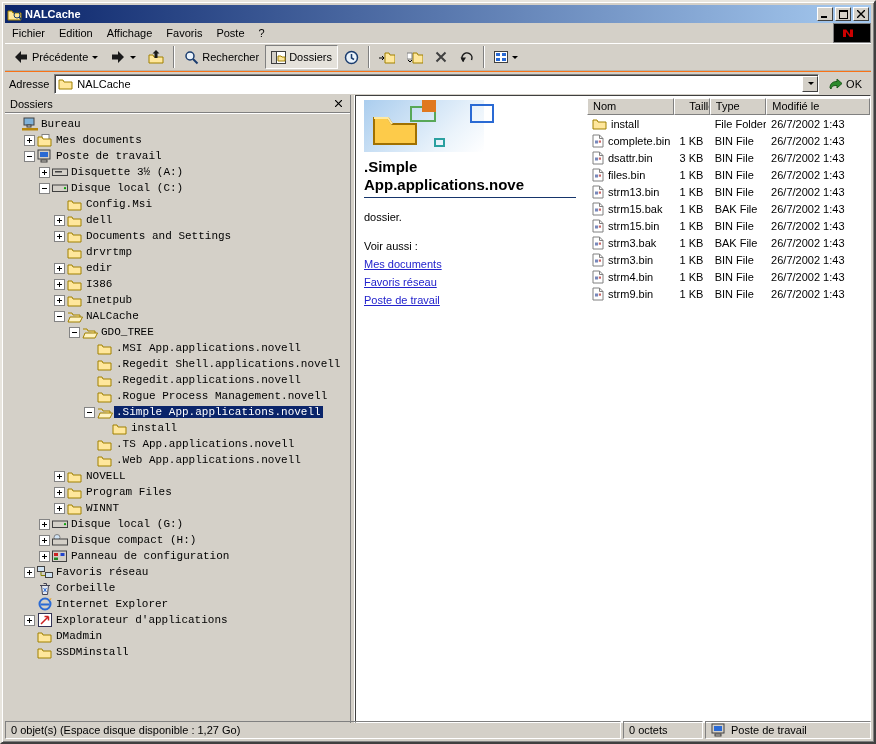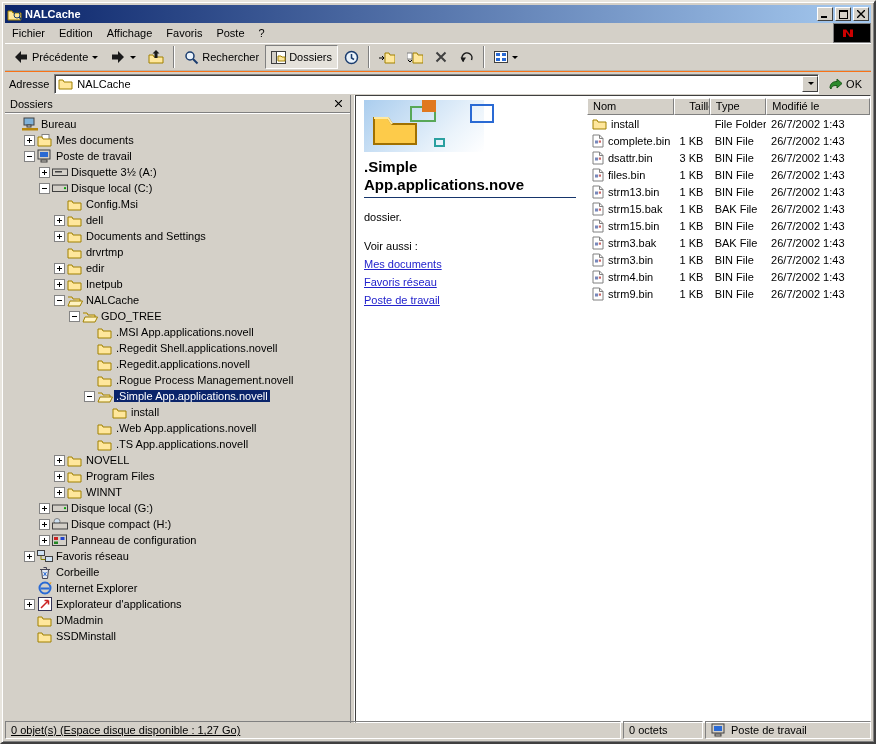--- a/index.html
+++ b/index.html
@@ -57,21 +57,21 @@
                font-size:11px; border-bottom:1px solid #808080; box-shadow:0 1px 0 #fff; }
   .fp-close { margin-left:auto; width:14px; height:13px; display:flex; align-items:center; justify-content:center; }
   .tree { position:absolute; top:21px; left:0; right:0; bottom:0; padding-left:4px; overflow:hidden; }
   .tree-row { height:16px; display:flex; align-items:center; font-size:11px; white-space:nowrap; }
   .indent { display:inline-block; height:1px; }
   .ebox { position:relative; width:11px; height:11px; border:1px solid #848484; background:#fff; flex:none; }
   .ebox .h { position:absolute; left:2px; top:4px; width:5px; height:1px; background:#000; }
   .ebox .v { position:absolute; left:4px; top:2px; width:1px; height:5px; background:#000; }
   .ebox-empty { width:11px; height:11px; flex:none; }
   .tree-icon { width:19px; flex:none; }
-  .tree-label { padding:0 2px; }
+  .tree-label { padding:0 2px;font-family:Liberation Mono, monospace; }
   .tree-label.selected { background:#0a246a; color:#fff; }
 
   .splitter { position:absolute; left:348px; top:93px; width:5px; height:628px; background:#d4d0c8;
               border-left:1px solid #808080; border-right:1px solid #fff; }
   .right-pane { position:absolute; left:353px; top:93px; right:3px; height:628px; background:#fff;
                 border:1px solid; border-color:#404040 #fff #fff #404040; overflow:hidden; }
 
   
   .webview { position:absolute; left:8px; top:4px; width:218px; }
   .wv-graphic { position:relative; width:200px; height:52px; }
@@ -90,21 +90,21 @@
   .fl-header { display:flex; }
   .fl-h { height:17px; background:#d4d0c8; border:1px solid; border-color:#fff #808080 #808080 #fff;
           font-size:11px; padding:1px 5px; overflow:hidden; white-space:nowrap; }
   .fl-row { display:flex; height:17px; align-items:center; }
   .fl-c { font-size:11px; padding:0 5px; overflow:hidden; white-space:nowrap; display:flex; align-items:center; gap:4px; }
 
   
   .statusbar { position:absolute; left:3px; right:3px; bottom:3px; height:20px; display:flex; gap:2px; padding-top:2px; }
   .sp { border:1px solid; border-color:#808080 #fff #fff #808080; height:18px;
         display:flex; align-items:center; gap:4px; padding:0 5px; font-size:11px; white-space:nowrap; overflow:hidden; }
-  .sp-left { flex:1;text-decoration:underline; }
+  .sp-left { flex:1; }
   .sp-mid { width:80px; flex:none; }
   .sp-right { width:166px; flex:none; }
 </style>
 </head>
 <body>
 
 <div class="window">
 
   <div class="titlebar">
     <span class="icon">
@@ -417,20 +417,33 @@
           <span class="indent" style="width: 45px;"></span>
           <span class="ebox">
             <i class="h"></i>
             <i class="v"></i>
           </span>
           <span class="icon tree-icon">
             <svg width="15" height="13">
               <path d="M1 3 h4 l1 2 h8 v7 H1z" fill="#FFE79C" stroke="#A08000"></path>
             </svg>
           </span>
+          <span class="tree-label">I386</span>
+        </div>
+        <div class="tree-row">
+          <span class="indent" style="width: 45px;"></span>
+          <span class="ebox">
+            <i class="h"></i>
+            <i class="v"></i>
+          </span>
+          <span class="icon tree-icon">
+            <svg width="15" height="13">
+              <path d="M1 3 h4 l1 2 h8 v7 H1z" fill="#FFE79C" stroke="#A08000"></path>
+            </svg>
+          </span>
           <span class="tree-label">Inetpub</span>
         </div>
         <div class="tree-row">
           <span class="indent" style="width: 45px;"></span>
           <span class="ebox">
             <i class="h"></i>
           </span>
           <span class="icon tree-icon">
             <svg width="16" height="13">
               <path d="M1 3 h4 l1 2 h7 v3" fill="#FFE79C" stroke="#A08000"></path>
@@ -516,31 +529,31 @@
           <span class="tree-label">install</span>
         </div>
         <div class="tree-row">
           <span class="indent" style="width: 75px;"></span>
           <span class="ebox-empty"></span>
           <span class="icon tree-icon">
             <svg width="15" height="13">
               <path d="M1 3 h4 l1 2 h8 v7 H1z" fill="#FFE79C" stroke="#A08000"></path>
             </svg>
           </span>
+          <span class="tree-label">.TS App.applications.novell</span>
+        </div>
+        <div class="tree-row">
+          <span class="indent" style="width: 75px;"></span>
+          <span class="ebox-empty"></span>
+          <span class="icon tree-icon">
+            <svg width="15" height="13">
+              <path d="M1 3 h4 l1 2 h8 v7 H1z" fill="#FFE79C" stroke="#A08000"></path>
+            </svg>
+          </span>
           <span class="tree-label">.Web App.applications.novell</span>
-        </div>
-        <div class="tree-row">
-          <span class="indent" style="width: 75px;"></span>
-          <span class="ebox-empty"></span>
-          <span class="icon tree-icon">
-            <svg width="15" height="13">
-              <path d="M1 3 h4 l1 2 h8 v7 H1z" fill="#FFE79C" stroke="#A08000"></path>
-            </svg>
-          </span>
-          <span class="tree-label">.TS App.applications.novell</span>
         </div>
         <div class="tree-row">
           <span class="indent" style="width: 45px;"></span>
           <span class="ebox">
             <i class="h"></i>
             <i class="v"></i>
           </span>
           <span class="icon tree-icon">
             <svg width="15" height="13">
               <path d="M1 3 h4 l1 2 h8 v7 H1z" fill="#FFE79C" stroke="#A08000"></path>

